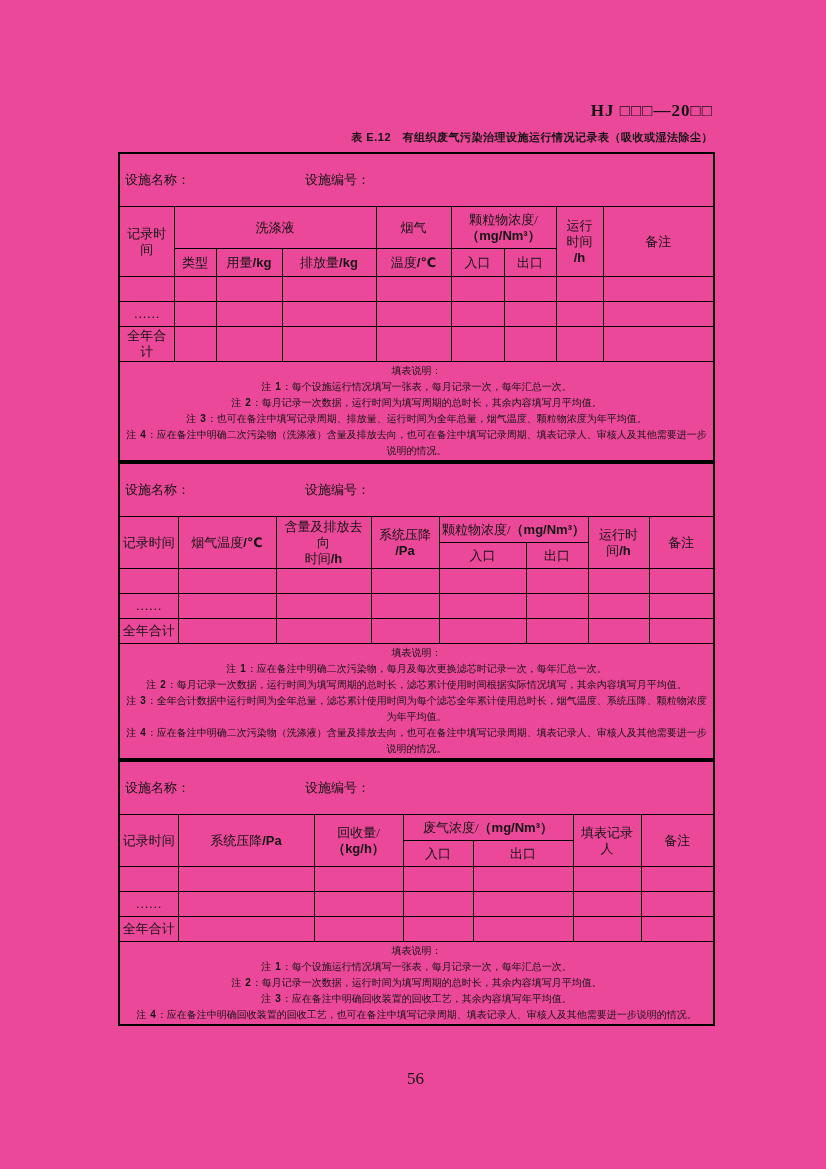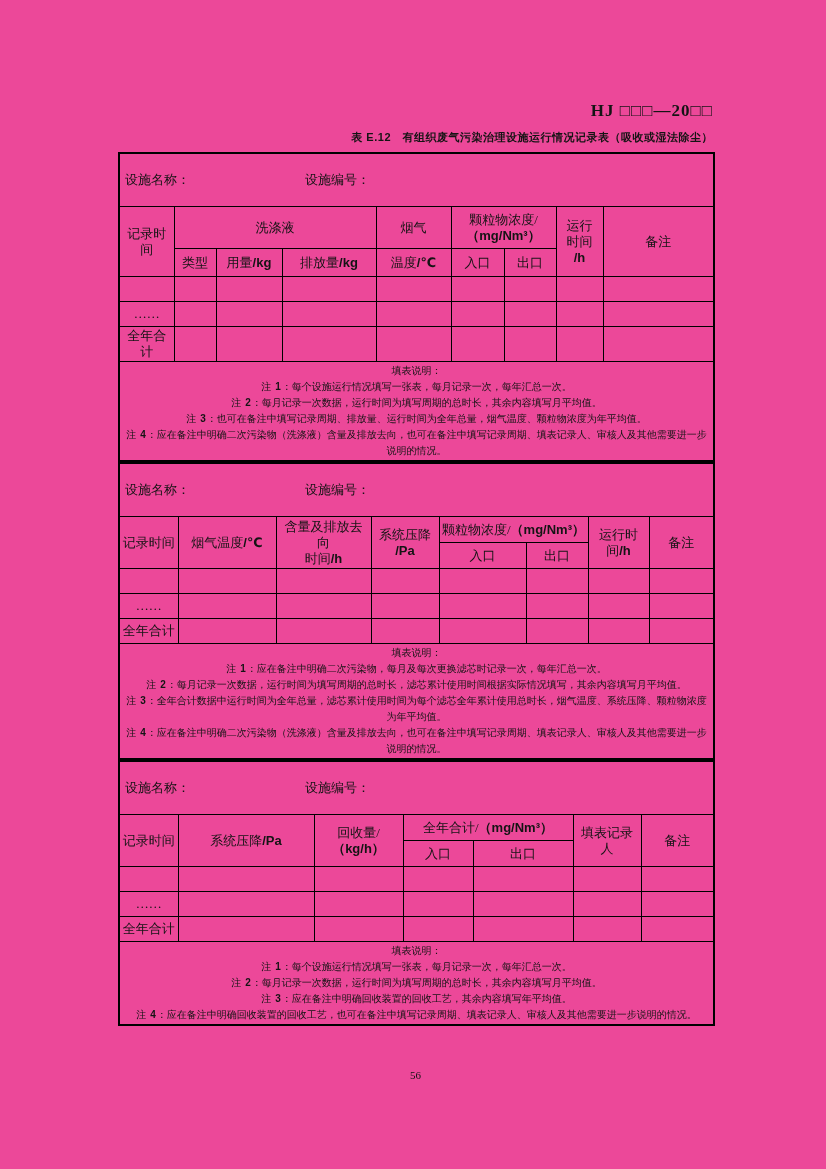--- a/index.html
+++ b/index.html
@@ -40,21 +40,21 @@
   td.notes-cell {
     text-align:left; padding:2px 5px 4px 5px; font-size:10px; line-height:14.5px;
   }
   .note-line { }
   .note-num {
     font-family:"Liberation Sans","DejaVu Sans",sans-serif; font-weight:bold;
     margin-left:4px; margin-right:1px;
   }
   .page-number {
     position:absolute; top:1069px; left:118px; width:595px;
-    text-align:center; font-size:11px;
+    text-align:center; font-size:17px;
   }
 </style>
 </head>
 <body>
 
 <div class="page">
   <div class="content">
 
     <div class="hj-header">HJ □□□—20□□</div>
 
@@ -245,21 +245,21 @@
           <span class="fcode">设施编号：</span>
         </td>
       </tr>
       <tr class="hb">
         <td rowspan="2">记录时间</td>
         <td rowspan="2"><span>系统压降</span><span class="unit">/Pa</span></td>
         <td rowspan="2">
           <div>回收量/</div>
           <div class="unit">（kg/h）</div>
         </td>
-        <td colspan="2"><span>全年合计/</span><span class="unit">（mg/Nm³）</span></td>
+        <td colspan="2"><span>废气浓度/</span><span class="unit">（mg/Nm³）</span></td>
         <td rowspan="2">填表记录人</td>
         <td rowspan="2">备注</td>
       </tr>
       <tr class="hb">
         <td>入口</td>
         <td>出口</td>
       </tr>
       <tr class="data">
         <td class="row-label"></td>
         <td></td>

